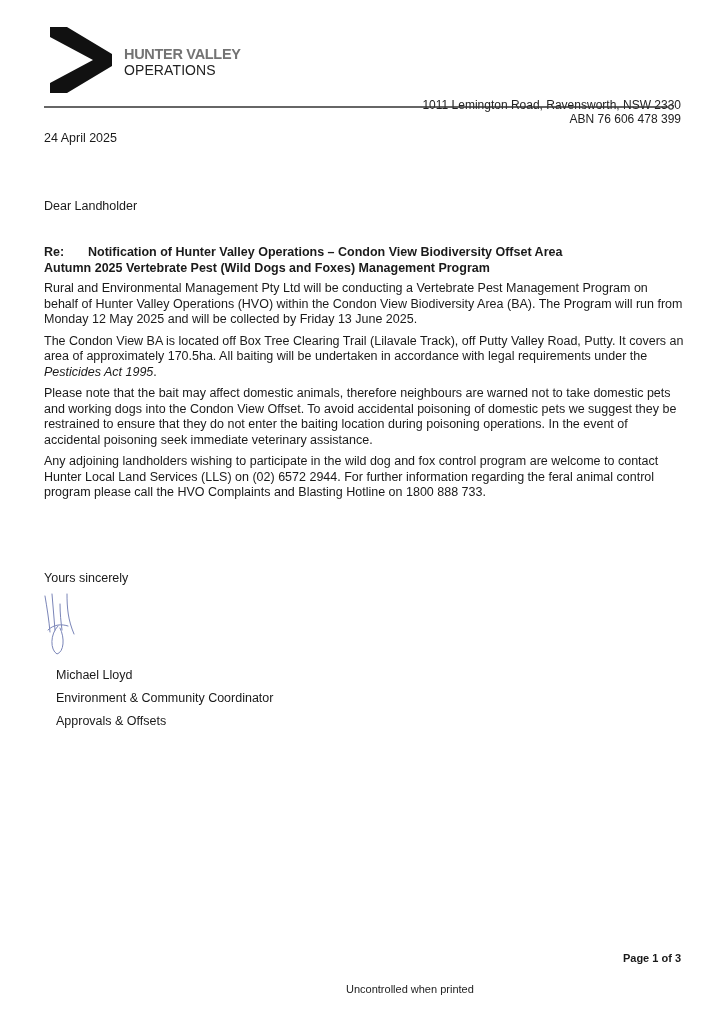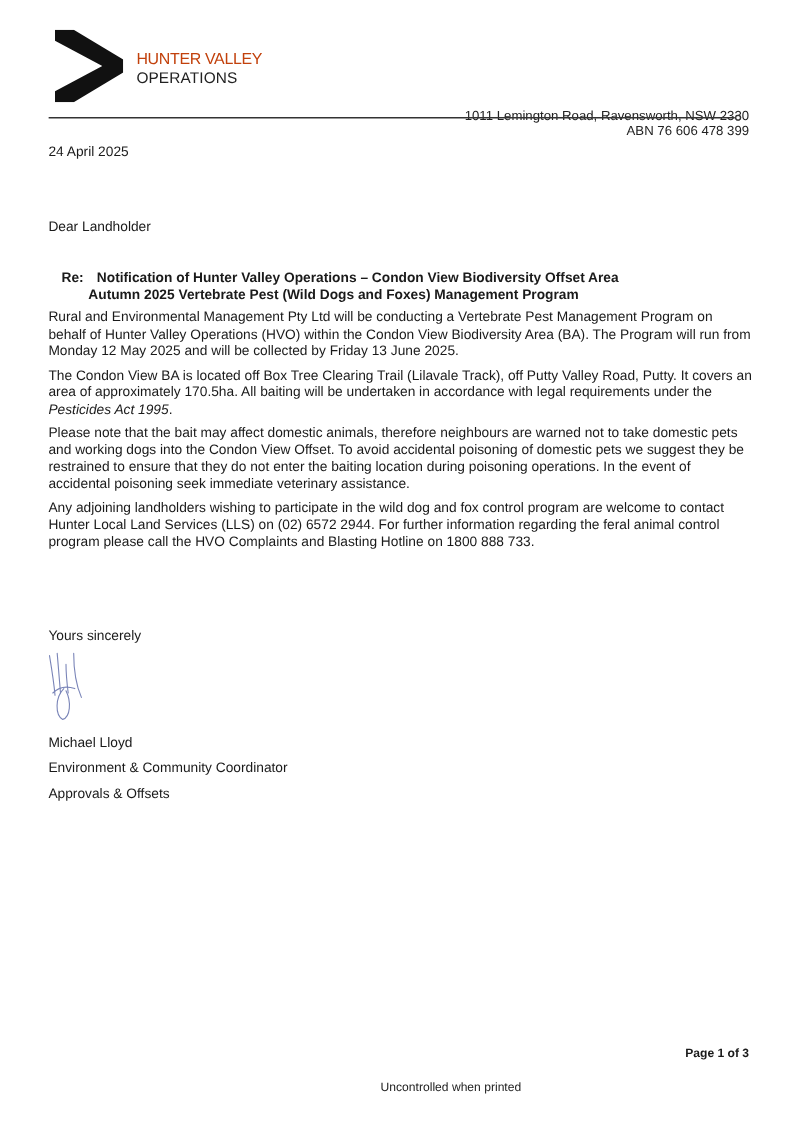--- a/index.html
+++ b/index.html
@@ -2,35 +2,35 @@
 <html><head>
 <meta charset="utf-8">
 <style>
   html, body { margin: 0; padding: 0; background: #ffffff; }
   body {
     width: 725px; height: 1023px; position: relative; overflow: hidden;
     font-family: "Liberation Sans", sans-serif; color: #1a1a1a;
   }
   .logo-mark { position: absolute; left: 50px; top: 27px; width: 62px; height: 66px; }
   .logo-text { position: absolute; left: 124px; top: 47px; line-height: 1; }
-  .logo-line1 { font-size: 14.5px; font-weight: normal; letter-spacing: -0.3px; color: #c2410c; display: block; }
+  .logo-line1 { font-size: 14.5px; font-weight: bold; letter-spacing: -0.3px; color: #737373; display: block; }
   .logo-line2 { font-size: 14px; color: #222; display: block; margin-top: 1px; letter-spacing: 0.1px; }
   .address { position: absolute; right: 44px; top: 53px; text-align: right; font-size: 12px; line-height: 14px; color: #222; margin-top: 45px; }
   .address span { display: block; }
   .rule { position: absolute; left: 44px; top: 104px; width: 630px; height: 6px; }
   .date { position: absolute; left: 44px; top: 131px; font-size: 12.5px; }
   .salutation { position: absolute; left: 44px; top: 199px; font-size: 12.5px; }
-  .subject { position: absolute; left: 44px; top: 244px; font-size: 12.5px; font-weight: bold; line-height: 16px; text-align: center; }
+  .subject { position: absolute; left: 44px; top: 244px; font-size: 12.5px; font-weight: bold; line-height: 16px; }
   .subject .re { display: inline-block; width: 44px; }
   .body-text { position: absolute; left: 44px; top: 281px; width: 640px; font-size: 12.5px; line-height: 15.5px; }
   .body-text p { margin: 0 0 6px 0; }
   .closing { position: absolute; left: 44px; top: 571px; font-size: 12.5px; }
   .signature { position: absolute; left: 40px; top: 590px; width: 50px; height: 66px; }
   .signer { position: absolute; left: 44px; top: 664px; font-size: 12.5px; line-height: 23px; }
-  .signer span { display: block; }
+  .signer span { display: block; margin-left: 12px; }
   .page-num { position: absolute; right: 44px; top: 952px; font-size: 11px; font-weight: bold; padding-left: 43px; }
   .uncontrolled { position: absolute; left: 298px; top: 983px; font-size: 11px; color: #222; margin-left: 48px; }
 </style>
 </head>
 <body>
 
 <svg class="logo-mark" viewBox="0 0 62 66">
   <polygon points="0,0 17,0 62,27 62,39 17,66 0,66 0,56 43,33 0,10" fill="#111"></polygon>
 </svg>
 <div class="logo-text">

